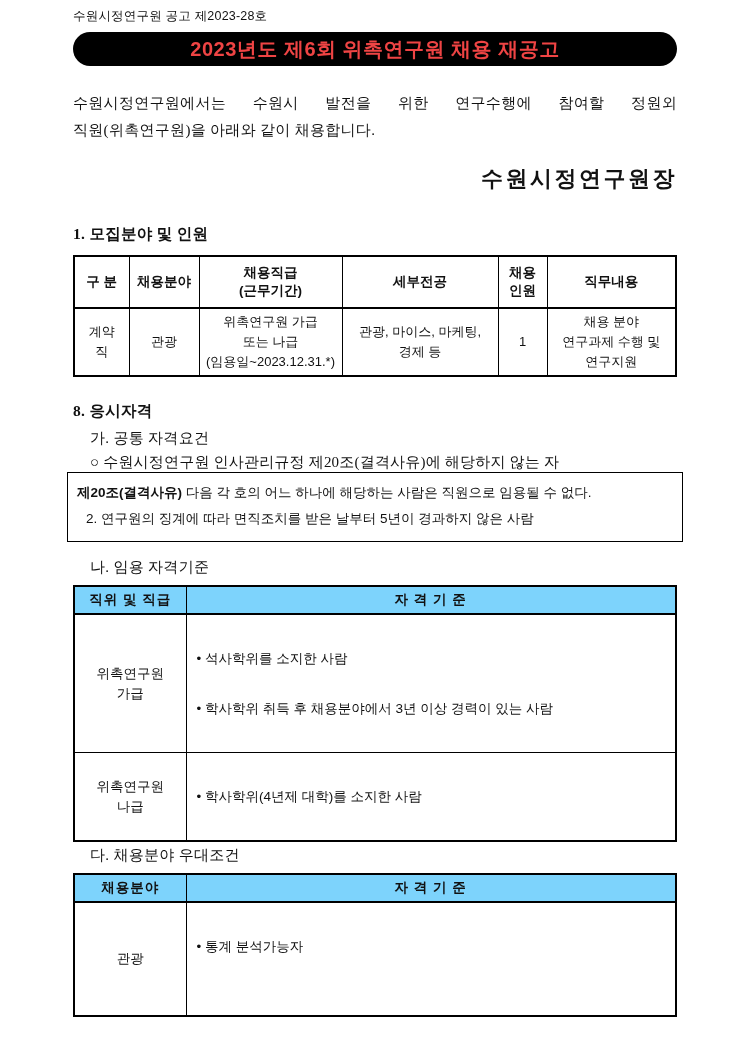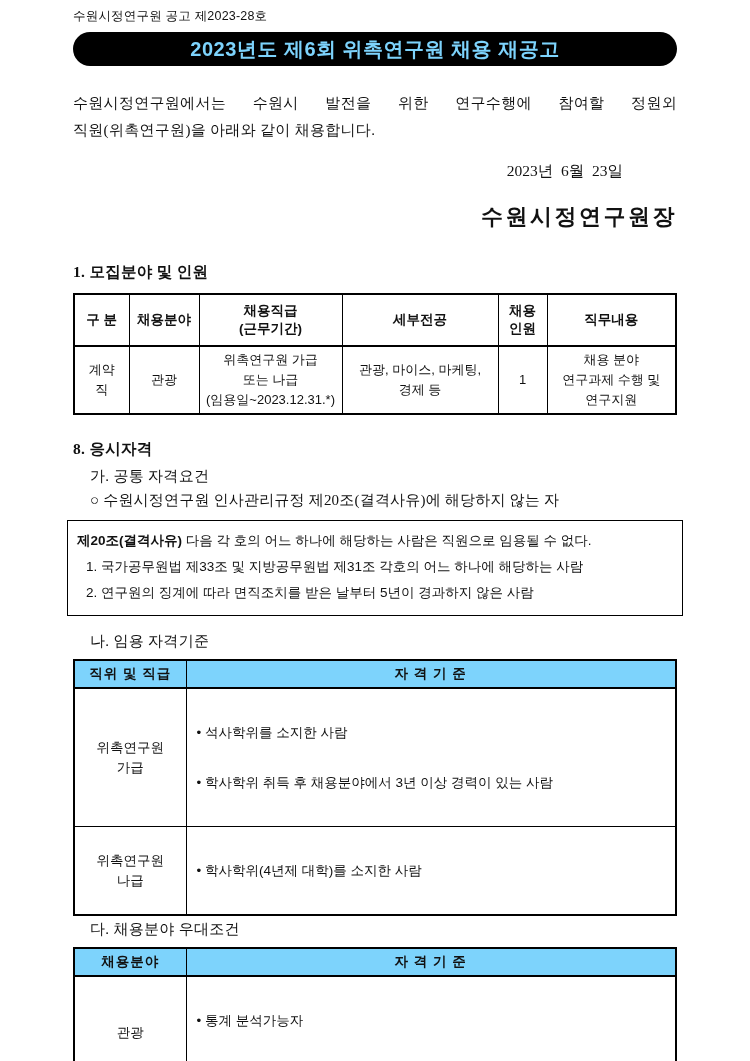--- a/index.html
+++ b/index.html
@@ -18,21 +18,21 @@
 
   .notice {
     margin-top: 8px;
     font-family: "Liberation Sans", sans-serif;
     font-size: 12.5px; letter-spacing: 0.2px;
   }
   .banner {
     margin-top: 7px;
     height: 34px; line-height: 34px;
     background: #000; border-radius: 17px;
-    color: #7dd3fc; text-align: center;
+    color: #ef4444; text-align: center;
     font-family: "Liberation Sans", sans-serif;
     font-weight: bold; font-size: 20px; letter-spacing: 0.5px;
   }
   .intro { margin-top: 24px; font-size: 15px; line-height: 27px; letter-spacing: 0.3px; }
   .intro .justify { text-align: justify; text-align-last: justify; }
   .date-line { margin-top: 17px; text-align: right; padding-right: 54px; font-size: 15.5px; white-space: pre-wrap; }
   .signature { margin-top: 20px; text-align: right; font-size: 22px; font-weight: 600; letter-spacing: 2.5px; }
 
   .sec-heading { font-weight: bold; font-size: 15.5px; letter-spacing: 0.3px; }
   .h1 { margin-top: 30px; }
@@ -54,21 +54,21 @@
   .t23 th { height: 28px; background: #7dd3fc; letter-spacing: 1px; }
   .t23 td.pos { font-size: 13.5px; }
   .criteria { text-align: left; padding: 6px 4px 6px 10px; line-height: 25px; font-size: 13.5px; }
   .t2 .r1 td { height: 64px; }
   .t2 .r2 td { height: 52px; }
   .t3 td { height: 62px; }
 
   .footnote { margin-top: 9px; font-family: "Liberation Sans", sans-serif; font-size: 12.5px; padding-left: 5px; letter-spacing: 0.1px; }
 
   .law-box {
-    margin-top: 10px; margin-left: -6px;
+    margin-top: 0; margin-left: -6px;
     width: calc(100% + 12px);
     border: 1.8px solid #000;
     padding: 7px 9px 9px 9px;
     font-family: "Liberation Sans", sans-serif;
     font-size: 13.5px; line-height: 26px;
   }
   .law-box .law-title { font-weight: bold; }
   .law-box .law-item { padding-left: 9px; }
 
   .mt16 { margin-top: 16px; }
@@ -81,21 +81,20 @@
 
   <div class="notice">수원시정연구원 공고 제2023-28호</div>
 
   <div class="banner">2023년도 제6회 위촉연구원 채용 재공고</div>
 
   <div class="intro">
     <div class="justify">수원시정연구원에서는 수원시 발전을 위한 연구수행에 참여할 정원외</div>
     <div>직원(위촉연구원)을 아래와 같이 채용합니다.</div>
   </div>
 
-  <div class="date-line">2023년  6월  23일</div>
 
   <div class="signature">수원시정연구원장</div>
 
   <div class="sec-heading h1">1. 모집분야 및 인원</div>
 
   <table class="t1">
     <tbody>
         <tr>
       <th style="width:55px">구 분</th>
       <th style="width:70px">채용분야</th>
@@ -125,21 +124,20 @@
 
 
   <div class="sec-heading h2">8. 응시자격</div>
 
   <div class="sub-heading" style="margin-top:7px">가. 공통 자격요건</div>
 
   <div class="circle-item" style="margin-top:5px">○ 수원시정연구원 인사관리규정 제20조(결격사유)에 해당하지 않는 자</div>
 
   <div class="law-box">
     <div><span class="law-title">제20조(결격사유)</span> <span>다음 각 호의 어느 하나에 해당하는 사람은 직원으로 임용될 수 없다.</span></div>
-    <div class="law-item">1. 국가공무원법 제33조 및 지방공무원법 제31조 각호의 어느 하나에 해당하는 사람</div>
     <div class="law-item">2. 연구원의 징계에 따라 면직조치를 받은 날부터 5년이 경과하지 않은 사람</div>
   </div>
 
   <div class="sub-heading mt16">나. 임용 자격기준</div>
 
   <table class="t23 t2" style="margin-top:8px">
     <tbody>
         <tr>
       <th style="width:112px">직위 및 직급</th>
       <th>자 격 기 준</th>

